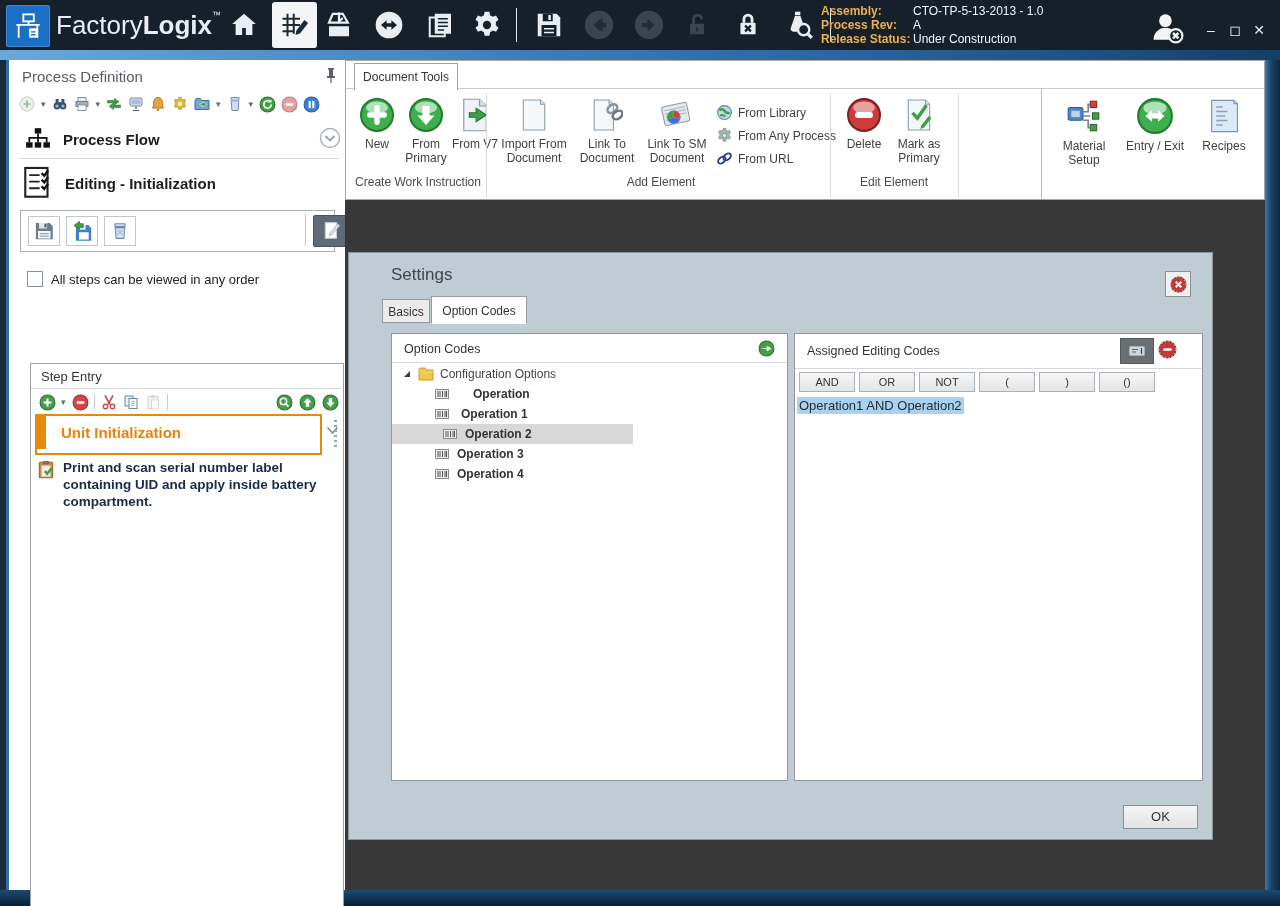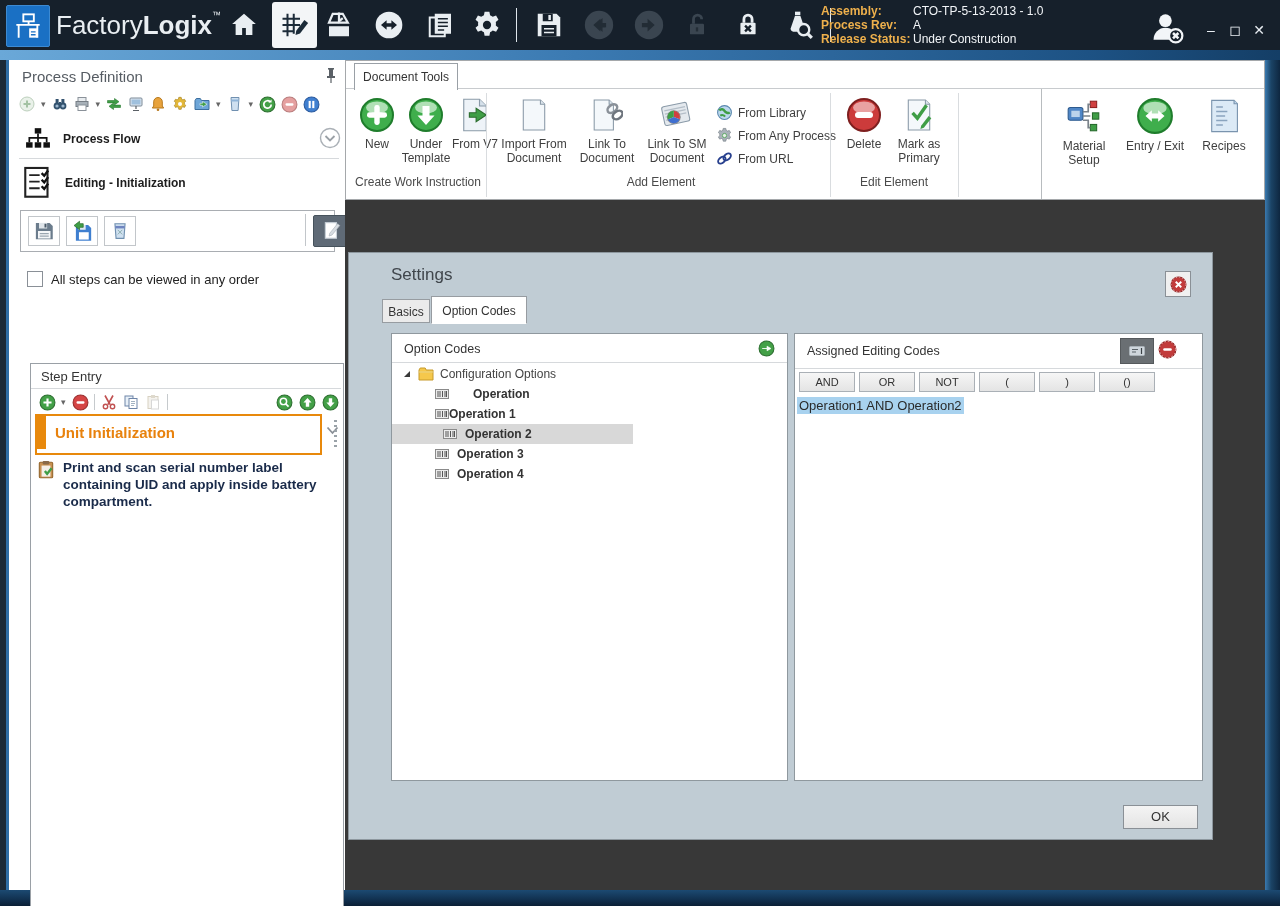--- a/index.html
+++ b/index.html
@@ -25,21 +25,21 @@
   #rightborder{left:1265px;top:60px;width:15px;height:830px;
     background:linear-gradient(90deg,#3a7ab0,#1b4466 40%,#0e2740)}
   #bottomband{left:0;top:890px;width:1280px;height:16px;
     background:linear-gradient(180deg,#1c4a72,#0f2c49 70%,#0a1f35)}
   
   #leftpanel{left:9px;top:60px;width:336px;height:830px;background:#fff}
   .lp-title{font-size:15px;color:#565c63}
   .hline{height:1px;background:#d6d9dc}
   .ic16{width:16px;height:16px;display:inline-block}
   .caret{font-size:9px;color:#666}
-  .boldrow{font-weight:bold;font-size:12px;color:#1d1d1d}
+  .boldrow{font-weight:bold;font-size:15px;color:#1d1d1d}
   .toolbox{border:1px solid #a9adb2;background:#fff}
   .checkbox{width:14px;height:14px;border:1px solid #8a9097;background:#fff}
   #steplist{left:21px;top:303px;width:312px;height:583px;border:1px solid #9aa0a6;background:#fff}
   .stepname{font-weight:bold;font-size:15px;color:#e8820d}
   .stepdesc{font-weight:bold;font-size:13.5px;line-height:17px;color:#1a2b4a}
   
   #ribbon{left:345px;top:60px;width:920px;height:140px;background:#fff;border:1px solid #a5a8ab;box-sizing:border-box}
   .rtab{left:8px;top:2px;width:102px;height:26px;background:#fff;border:1px solid #9aa0a6;border-bottom:none;
         font-size:12px;color:#333;text-align:center;line-height:26px;z-index:2}
   .rtabline{left:0;top:27px;width:918px;height:1px;background:#c8cbce}
@@ -437,21 +437,21 @@
       <span class="ic16">
           <svg width="17" height="17" viewBox="0 0 16 16">
             <circle cx="8" cy="8" r="7" fill="#43a047" stroke="#2c6e2f"></circle>
             <path d="M8 12.2L4.2 8h2.2V4h3.2v4h2.2z" fill="#fff"></path>
           </svg>
         </span>
     </div>
 
     <div class="abs" style="left:4px;top:50px;width:283px;height:37px;border:2px solid #e8890c;background:#fff">
       <div class="abs" style="left:0;top:0;width:9px;height:33px;background:#e8890c"></div>
-      <div class="abs stepname" style="left:18px;top:8px">Unit Initialization</div>
+      <div class="abs stepname" style="left:24px;top:8px">Unit Initialization</div>
     </div>
     <div class="abs" style="left:295px;top:62px">
       <svg width="13" height="9" viewBox="0 0 13 9">
           <path d="M1.5 1.5L6.5 7l5-5.5" fill="none" stroke="#8a9097" stroke-width="1.8"></path>
         </svg>
     </div>
 
     <div class="abs" style="left:6px;top:96px">
       <svg width="18" height="20" viewBox="0 0 16 18">
           <rect x="2" y="2" width="12" height="14" rx="1" fill="#c89050" stroke="#96682f"></rect>
@@ -478,21 +478,21 @@
         <rect x="8" y="15.3" width="20" height="5.4" rx="2.4" fill="#fff"></rect>
       </svg>
     <span>New</span>
   </div>
   <div class="abs rbtn" style="left:52px;width:56px">
     <svg class="ric" width="36" height="36" viewBox="0 0 36 36">
         <circle cx="18" cy="18" r="16" fill="#3fae4c" stroke="#1f7d2c" stroke-width="2"></circle>
         <ellipse cx="18" cy="10.5" rx="11" ry="6" fill="#cdeccf" opacity=".8"></ellipse>
         <path d="M18 28l-8.5-9.5h5V9h7v9.5h5z" fill="#fff"></path>
       </svg>
-    <span>Under Template</span>
+    <span>From Primary</span>
   </div>
   <div class="abs rbtn" style="left:104px;width:50px">
     <svg class="ric" width="32" height="36" viewBox="0 0 28 32">
         <path d="M4 2h14l6 6v22H4z" fill="#eef3f8" stroke="#8a9aa8"></path>
         <path d="M18 2v6h6" fill="#d5e0ea" stroke="#8a9aa8"></path>
         <path d="M24 16l-9-6v4h-6v4h6v4z" fill="#3f9e46" stroke="#2c6e2f"></path>
       </svg>
     <span>From V7</span>
   </div>
   <div class="abs rgrouplbl" style="left:8px;width:128px">Create Work Instruction</div>
@@ -649,21 +649,21 @@
           </svg>
         <span style="margin-left:24px">Operation</span>
       </div>
       <div class="treerow" style="font-weight:bold">
         <svg width="14" height="10" viewBox="0 0 14 10" style="margin-left:43px">
             <rect x=".5" y=".5" width="13" height="9" fill="#ececec" stroke="#8a8a8a"></rect>
             <g stroke="#555" stroke-width="1">
               <path d="M3 2v6M5 2v6M7.5 2v6M10 2v6M11.5 2v6"></path>
             </g>
           </svg>
-        <span style="margin-left:0">Operation 1</span>
+        <span style="margin-left:12px">Operation 1</span>
       </div>
       <div class="treerow" style="font-weight:bold;background:#d8d8d8;width:233px;padding-left:8px">
         <svg width="14" height="10" viewBox="0 0 14 10" style="margin-left:43px">
             <rect x=".5" y=".5" width="13" height="9" fill="#ececec" stroke="#8a8a8a"></rect>
             <g stroke="#555" stroke-width="1">
               <path d="M3 2v6M5 2v6M7.5 2v6M10 2v6M11.5 2v6"></path>
             </g>
           </svg>
         <span style="margin-left:8px">Operation 2</span>
       </div>

